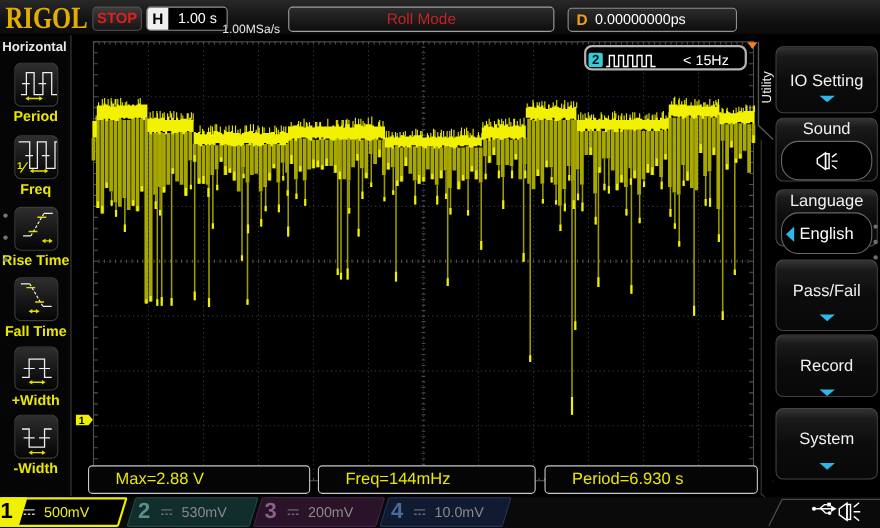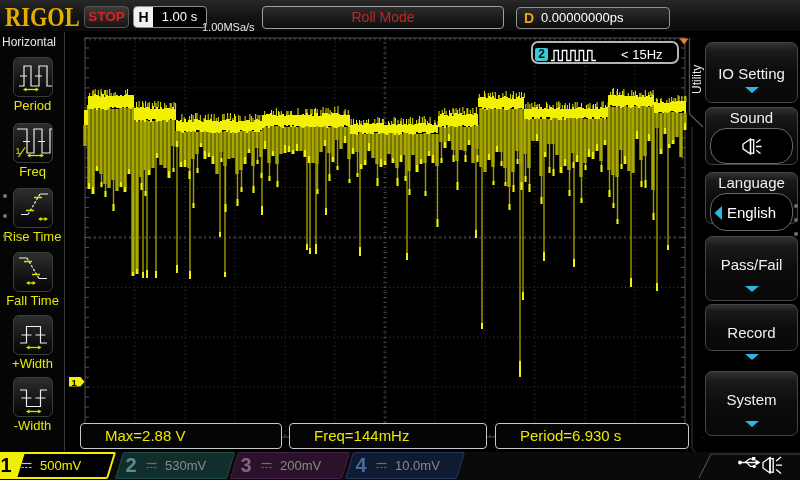--- a/index.html
+++ b/index.html
@@ -20,21 +20,21 @@
 .msas { position:absolute; left:202px; top:7px; color:#e8e8e8; font-size:11px;margin-top:14px; }
 .rollbox { position:absolute; left:262px; top:6px; width:242px; height:23px; border-radius:4px;
   background:linear-gradient(#2c2c2c,#0d0d0d); border:1px solid #a0a0a0; }
 .rolltxt { color:#c42424; font-size:14px; text-align:center; line-height:21px; }
 .dbox { position:absolute; left:516px; top:7px; width:154px; height:22px; border-radius:4px;
   background:linear-gradient(#2c2c2c,#0d0d0d); border:1px solid #909090; }
 .dkey { position:absolute; left:7px; top:0; color:#f0a020; font-weight:bold; font-size:14px; line-height:20px; }
 .dval { position:absolute; left:24px; right:4px; color:#fff; font-size:13px; line-height:20px; }
 
 #sidebar { position:absolute; left:0; top:32px; width:65px; height:419px; background:#050505;
-  border-right:1px solid #3a3a3a; }
+  border-right:1px solid #3a3a3a;font-weight:bold; }
 .hz { position:absolute; left:2px; top:3px; color:#e8e8e8; font-size:12px; }
 .sbtn { position:absolute; left:13px; width:40px; height:40px; border-radius:6px;
   background:linear-gradient(#2e2e2e,#101010 70%,#050505); border:1px solid #3c3c3c; }
 .slab { position:absolute; left:0; width:65px; text-align:center; color:#e8e800; font-size:13px; }
 
 #wavesvg { position:absolute; left:0; top:0; }
 
 .badge { position:absolute; left:531px; top:41px; width:148px; height:23px; border:2px solid #b4b4b4;
   border-radius:7px; background:#000; }
 .chip2 { position:absolute; left:2px; top:5px; width:13px; height:13px; background:#3cc8d4;
@@ -216,21 +216,21 @@
             </svg></span>English</div>
       </div>
 <div class="mbtn" style="top:204px;height:65px">
         <div class="mtxt" style="margin-top:19px">Pass/Fail</div>
         <div class="mtri" style="margin-top:12px">
           <svg width="16" height="8" viewBox="0 0 16 8">
             <path d="M1 1h14l-7 6z" fill="#2fb6e9"></path>
           </svg>
         </div>
       </div>
-<div class="mbtn" style="top:272px;height:47px">
+<div class="mbtn" style="top:272px;height:57px">
         <div class="mtxt" style="margin-top:19px">Record</div>
         <div class="mtri" style="margin-top:12px">
           <svg width="16" height="8" viewBox="0 0 16 8">
             <path d="M1 1h14l-7 6z" fill="#2fb6e9"></path>
           </svg>
         </div>
       </div>
 <div class="mbtn" style="top:339px;height:65px">
         <div class="mtxt" style="margin-top:19px">System</div>
         <div class="mtri" style="margin-top:12px">

